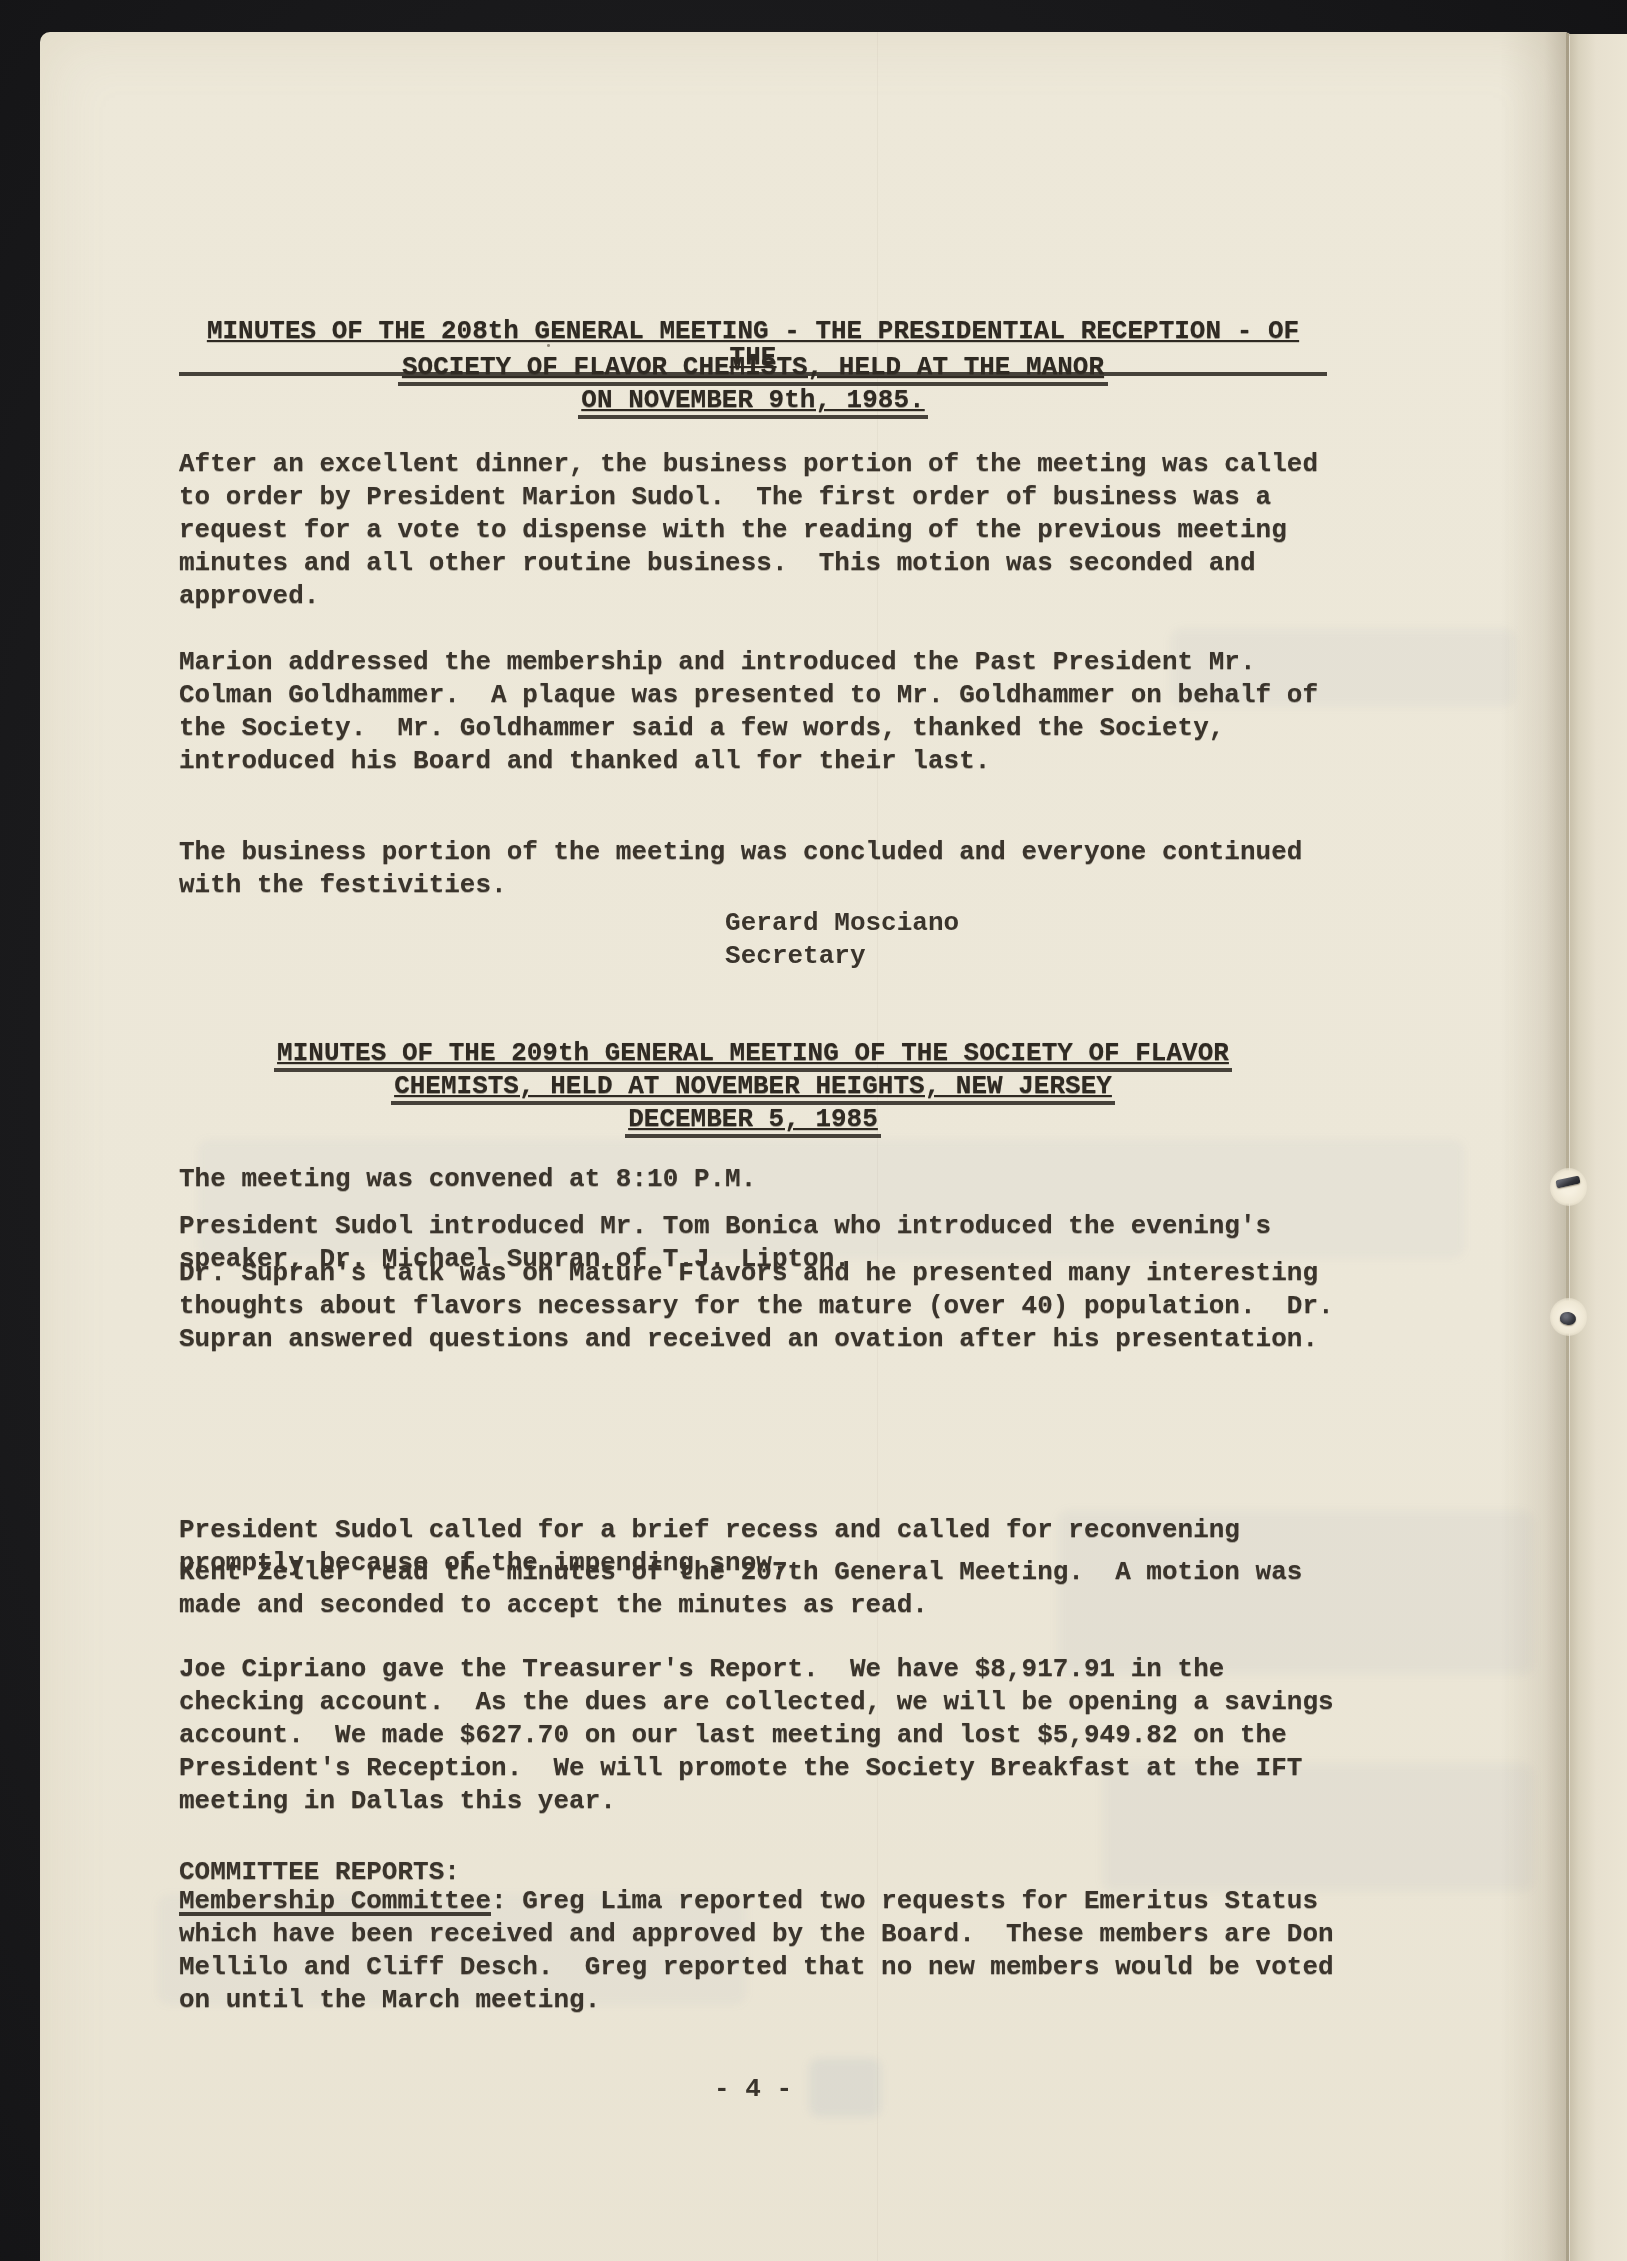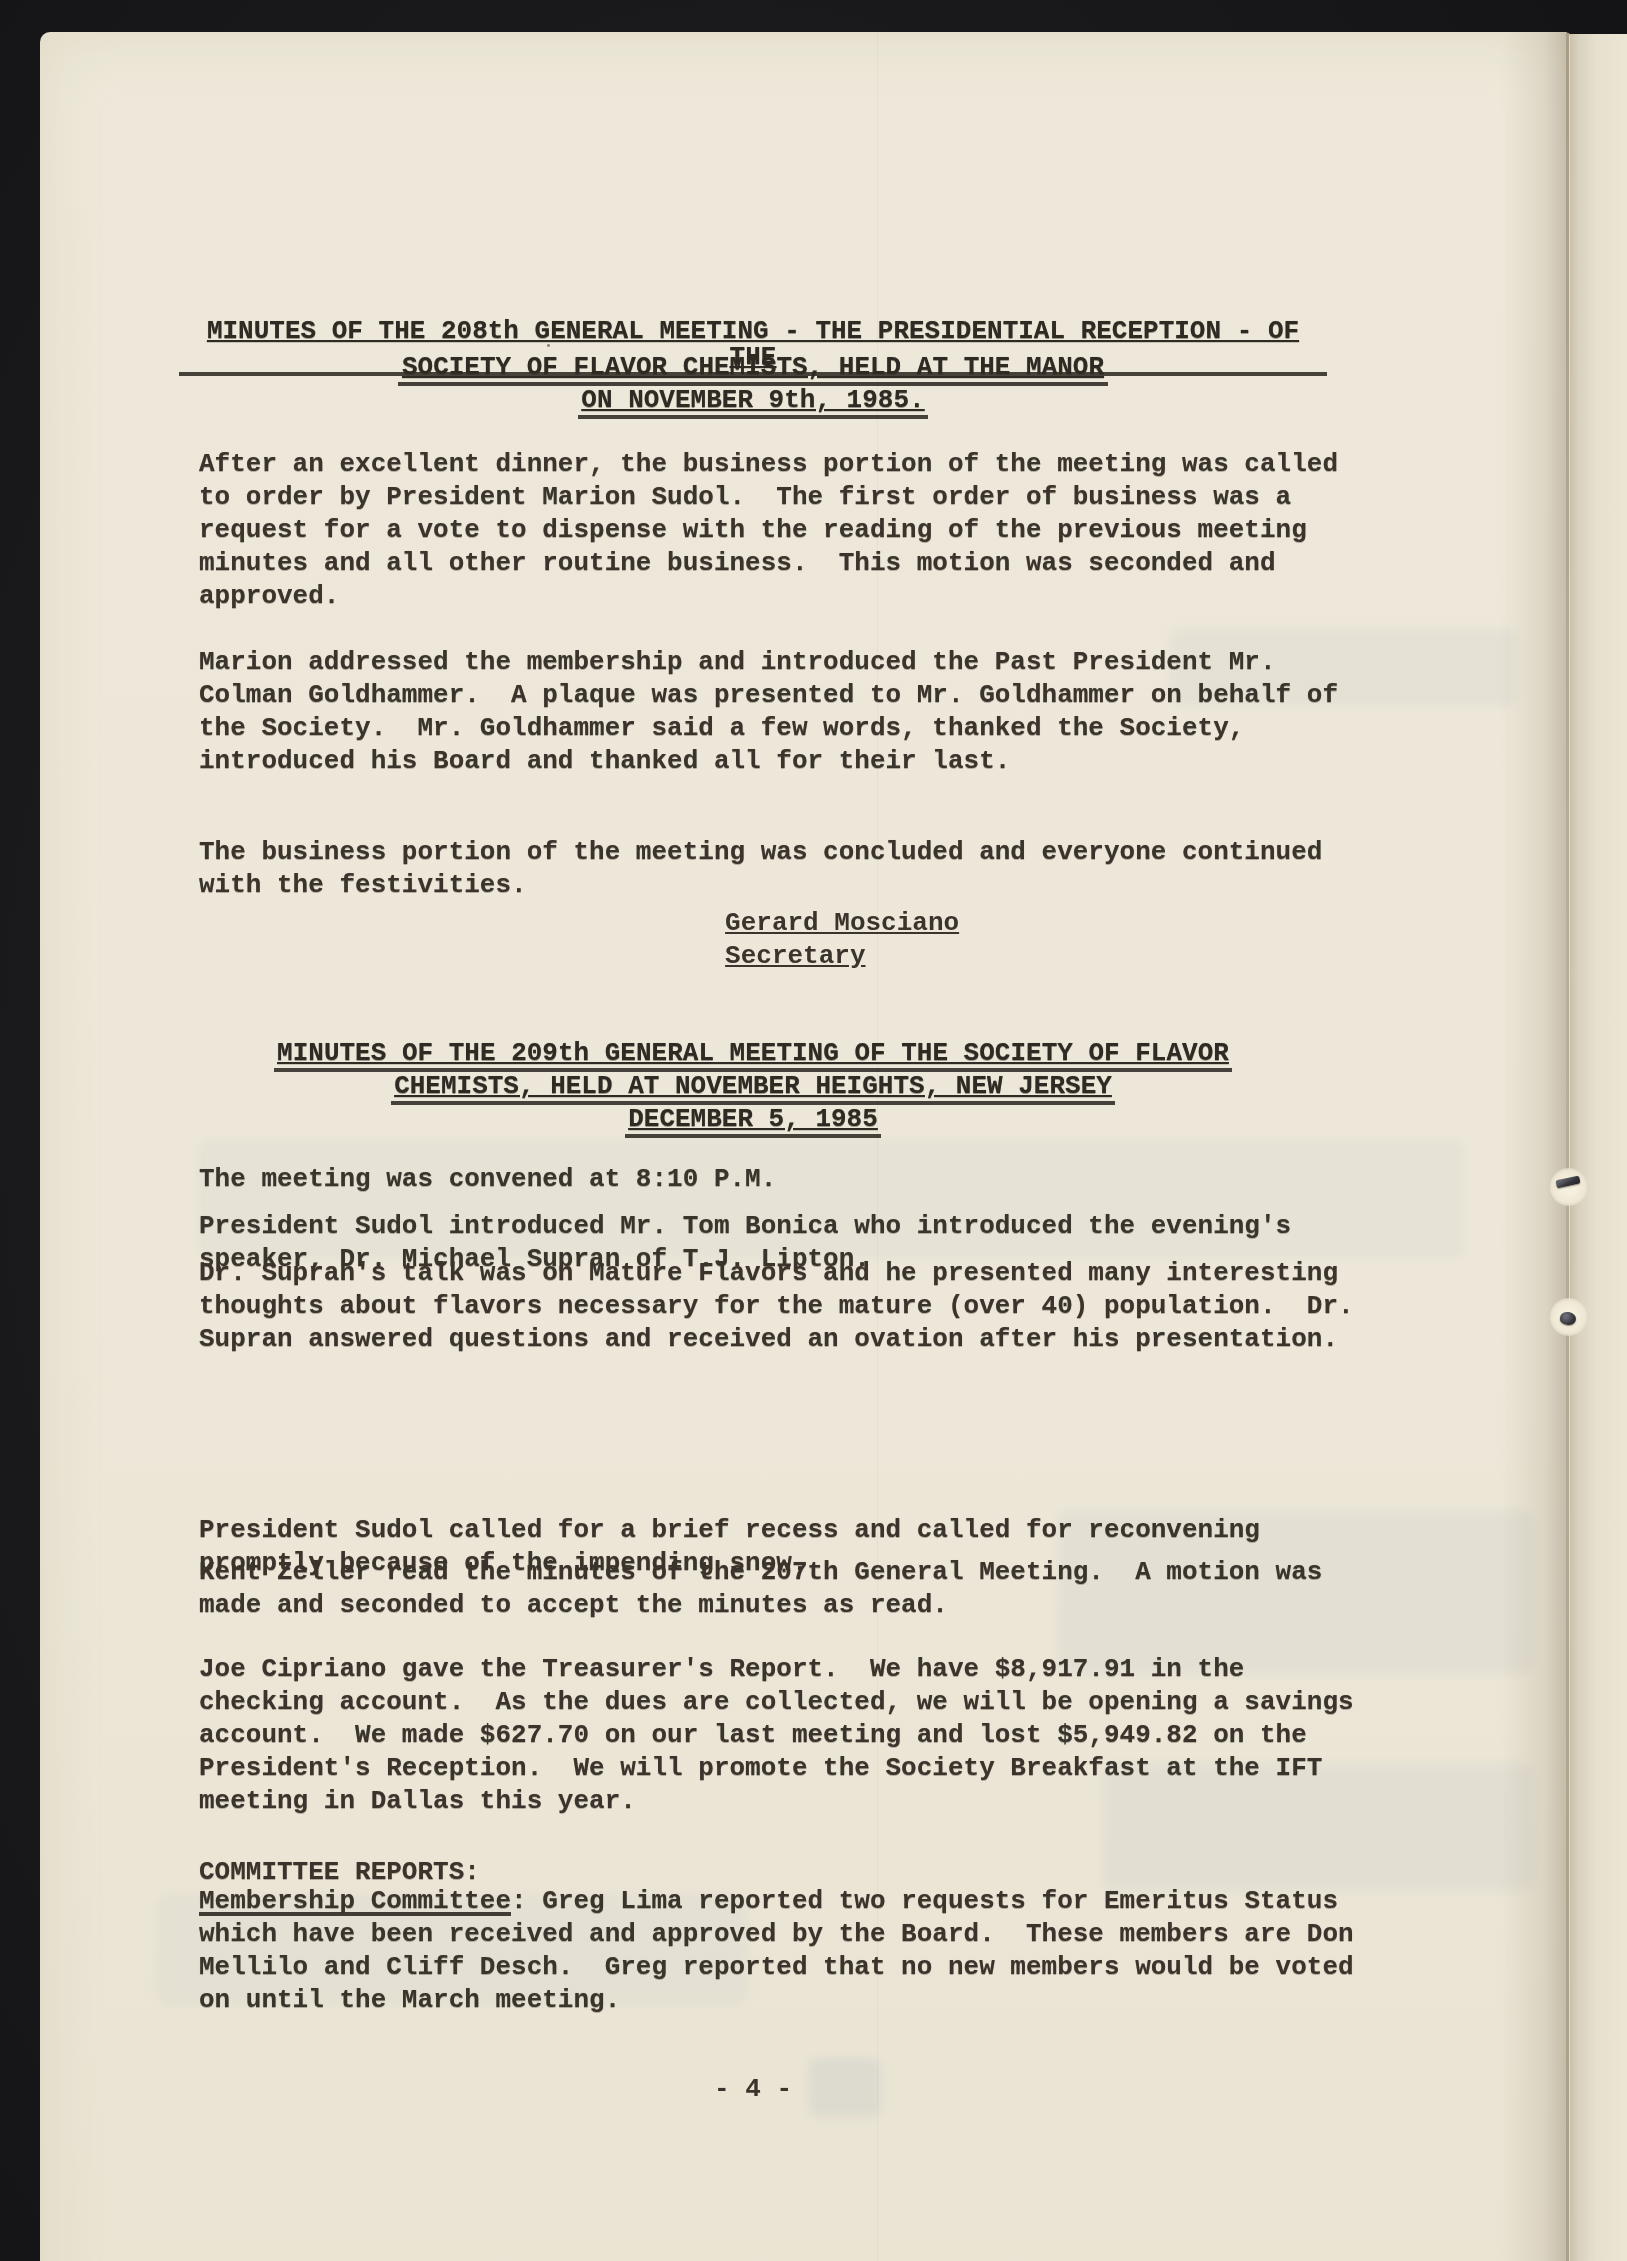--- a/index.html
+++ b/index.html
@@ -35,34 +35,33 @@
 
   
   .content {
     position: absolute; left: 139px; top: 0; width: 1148px; height: 100%;
     font: 700 26px/33px "Liberation Mono", "DejaVu Sans Mono", monospace;
     color: #3a342c;
   }
   .para {
     position: absolute; width: 74.2ch; white-space: pre-wrap;
     text-shadow: 0 0.5px 0.5px rgba(59,52,43,0.32), 0 0 0.9px rgba(59,52,43,0.22);
-    margin-left: 20px;
   }
   .heading {
     position: absolute; width: 100%; text-align: center; color: #2f2a23;
     text-shadow: 0 0.5px 0.5px rgba(47,42,35,0.4), 0 0 0.9px rgba(47,42,35,0.28);
   }
   .heading-line { height: 33px; }
   .heading-line > span {
     display: inline-block; padding: 0 3.6px 1.8px; line-height: 26px;
     border-bottom: 4.5px solid rgba(47,42,35,0.88);
     text-decoration: underline;
   }
   .signature { position: absolute; left: 35ch; }
-  .signature div { height: 33px; text-decoration: underline; }
+  .signature div { height: 33px; }
   .page-num { position: absolute; width: 100%; text-align: center; }
   .ul {
     background-image: linear-gradient(rgba(47,42,35,0.9), rgba(47,42,35,0.9));
     background-repeat: no-repeat;
     background-size: 100% 4.1px;
     background-position: 0 26px;
   }
 
   
   .ghost { position: absolute; background: rgba(125,145,170,0.07); filter: blur(4.1px); border-radius: 11px; pointer-events: none; }

